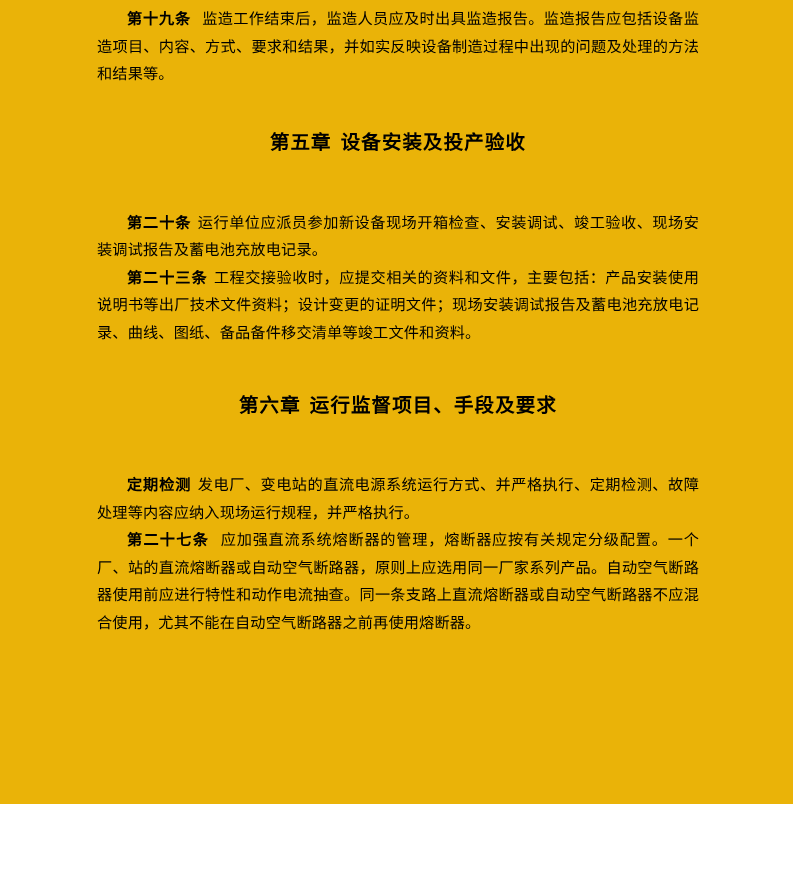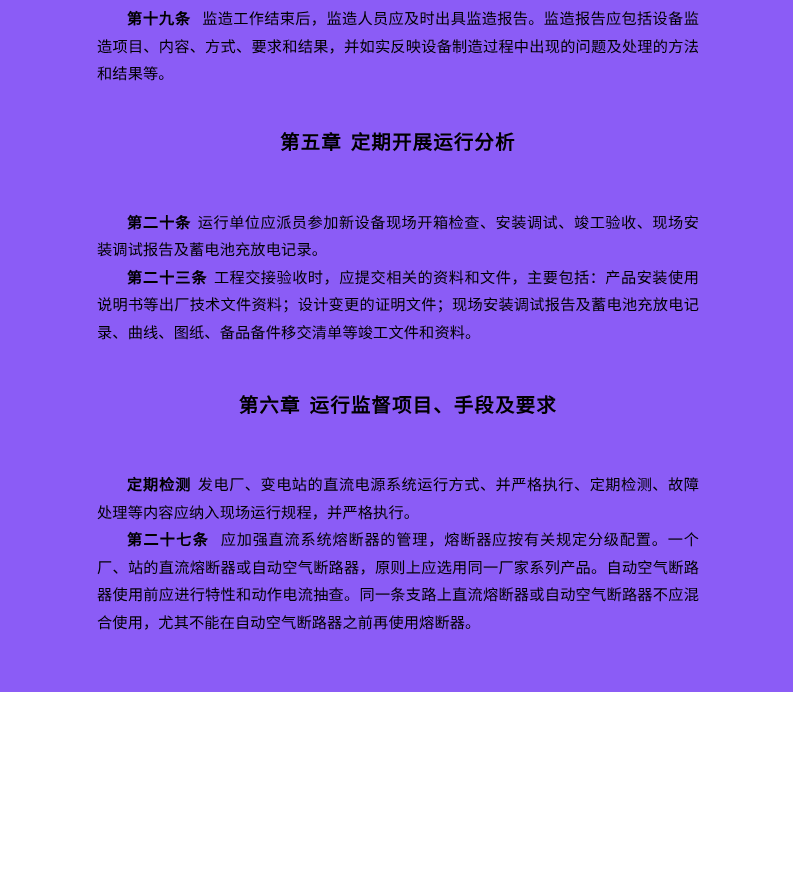--- a/index.html
+++ b/index.html
@@ -9,22 +9,22 @@
     background: #ffffff;
   }
   body {
     font-family: "DejaVu Serif", "Liberation Serif", serif;
     color: #000000;
     -webkit-font-smoothing: antialiased;
   }
   #page {
     position: relative;
     width: 793px;
-    height: 692px;
-    background: #8b5cf6;
+    height: 804px;
+    background: #eab308;
     overflow: hidden;
     box-sizing: border-box;
   }
   .content {
     position: absolute;
     left: 97px;
     top: 0px;
     width: 602px;
   }
 
@@ -83,21 +83,21 @@
 
 <div id="page">
   <div class="content">
 
     <div class="sp-top"></div>
 
     <p class="para"><span class="art">第十九条</span><span class="gap-wide"></span><span>监造工作结束后，监造人员应及时出具监造报告。监造报告应包括设备监造项目、内容、方式、要求和结果，并如实反映设备制造过程中出现的问题及处理的方法和结果等。</span></p>
 
     <div class="sp-h5-above"></div>
 
-    <p class="chapter"><span>第五章</span><span class="ch-gap"></span><span>定期开展运行分析</span></p>
+    <p class="chapter"><span>第五章</span><span class="ch-gap"></span><span>设备安装及投产验收</span></p>
 
     <div class="sp-h5-below"></div>
 
     <p class="para"><span class="art">第二十条</span><span class="gap"></span><span>运行单位应派员参加新设备现场开箱检查、安装调试、竣工验收、现场安装调试报告及蓄电池充放电记录。</span></p>
 
 
 
     <p class="para"><span class="art">第二十三条</span><span class="gap"></span><span>工程交接验收时，应提交相关的资料和文件，主要包括：产品安装使用说明书等出厂技术文件资料；设计变更的证明文件；现场安装调试报告及蓄电池充放电记录、曲线、图纸、备品备件移交清单等竣工文件和资料。</span></p>
 
     <div class="sp-h6-above"></div>

